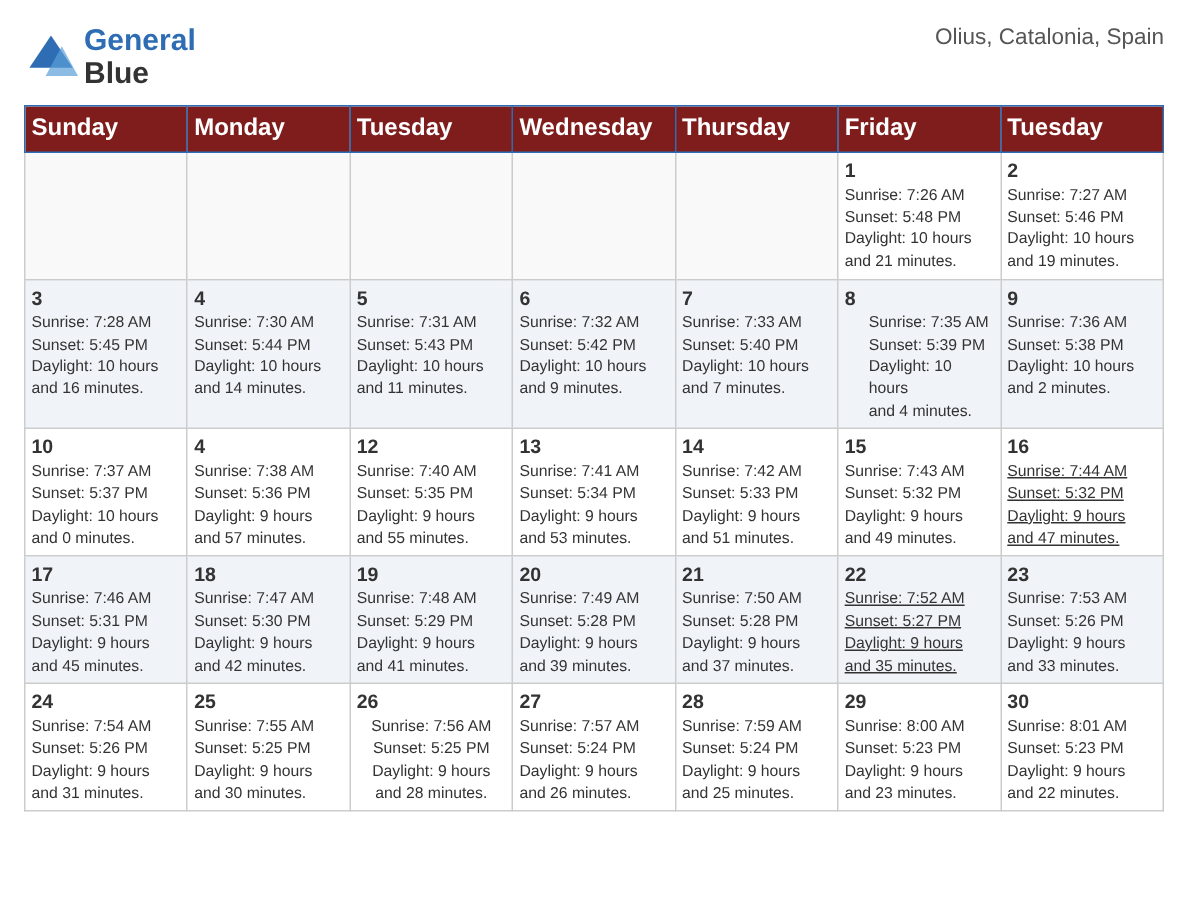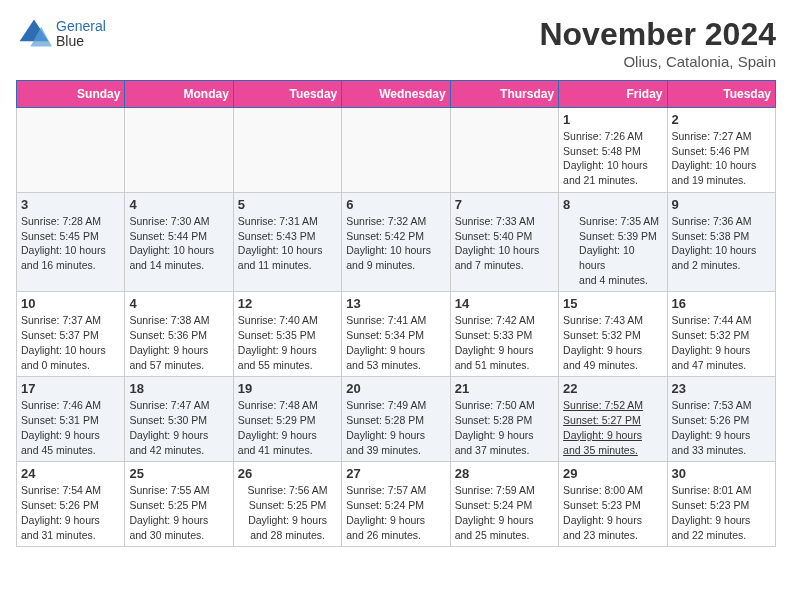--- a/index.html
+++ b/index.html
@@ -15,22 +15,22 @@
       justify-content: space-between;
       align-items: flex-start;
       margin-bottom: 10px;
     }
     .logo {
       display: flex;
       align-items: center;
       gap: 4px;
     }
     .logo-text {
-      font-size: 14px;
-      font-weight: normal;
+      font-size: 20px;
+      font-weight: bold;
       color: #333;
       line-height: 1.1;
     }
     .logo-blue { color: #2e6db4; }
     .logo-icon {
       width: 36px;
       height: 36px;
     }
     .title-area {
       text-align: right;
@@ -43,26 +43,26 @@
     .location-title {
       font-size: 15px;
       color: #555;
     }
     .calendar {
       width: 100%;
       border-collapse: collapse;
       font-size: 11px;
     }
     .calendar th {
-      background: #ec4899;
+      background: #7f1d1d;
       color: #fff;
       padding: 6px 4px;
-      text-align: right;
+      text-align: left;
       border: 1px solid #2e6db4;
-      font-size: 12px;
+      font-size: 16px;
     }
     .calendar td {
       border: 1px solid #ccc;
       vertical-align: top;
       padding: 4px;
       height: 85px;
       width: 108px;
       background: #fff;
     }
     .calendar td.empty {
@@ -91,21 +91,20 @@
     <svg class="logo-icon" viewBox="0 0 40 40">
       <polygon points="20,4 36,28 4,28" fill="#2e6db4"></polygon>
       <polygon points="28,12 40,34 16,34" fill="#5ba0d8" opacity="0.7"></polygon>
     </svg>
     <div class="logo-text">
       <span class="logo-blue">General</span><br>
       <span>Blue</span>
     </div>
   </div>
   <div class="title-area">
-    <div class="month-title">November 2024</div>
     <div class="location-title">Olius, Catalonia, Spain</div>
   </div>
 </div>
 
 <table class="calendar">
   <thead>
     <tr id="weekday-header">
         <th>Sunday</th>
         <th>Monday</th>
         <th>Tuesday</th>
@@ -226,21 +225,21 @@
         </td>
         <td>
           <div class="day-number">15</div>
           <div class="day-info" style="white-space: pre-line;">Sunrise: 7:43 AM
 Sunset: 5:32 PM
 Daylight: 9 hours
 and 49 minutes.</div>
         </td>
         <td>
           <div class="day-number">16</div>
-          <div class="day-info" style="white-space: pre-line;">Sunrise: 7:44 AM
+          <div class="day-info" style="white-space: pre-line; text-decoration: underline;">Sunrise: 7:44 AM
 Sunset: 5:32 PM
 Daylight: 9 hours
 and 47 minutes.</div>
         </td>
       </tr>
       <tr class="row-bg">
         <td>
           <div class="day-number">17</div>
           <div class="day-info" style="white-space: pre-line;">Sunrise: 7:46 AM
 Sunset: 5:31 PM

